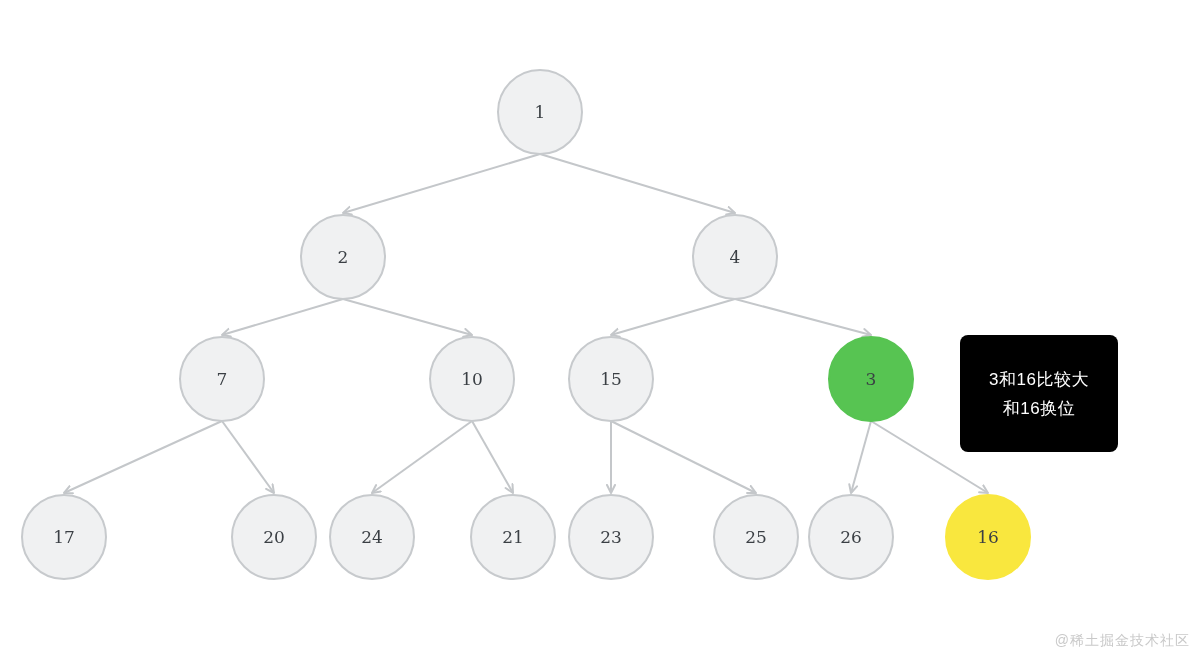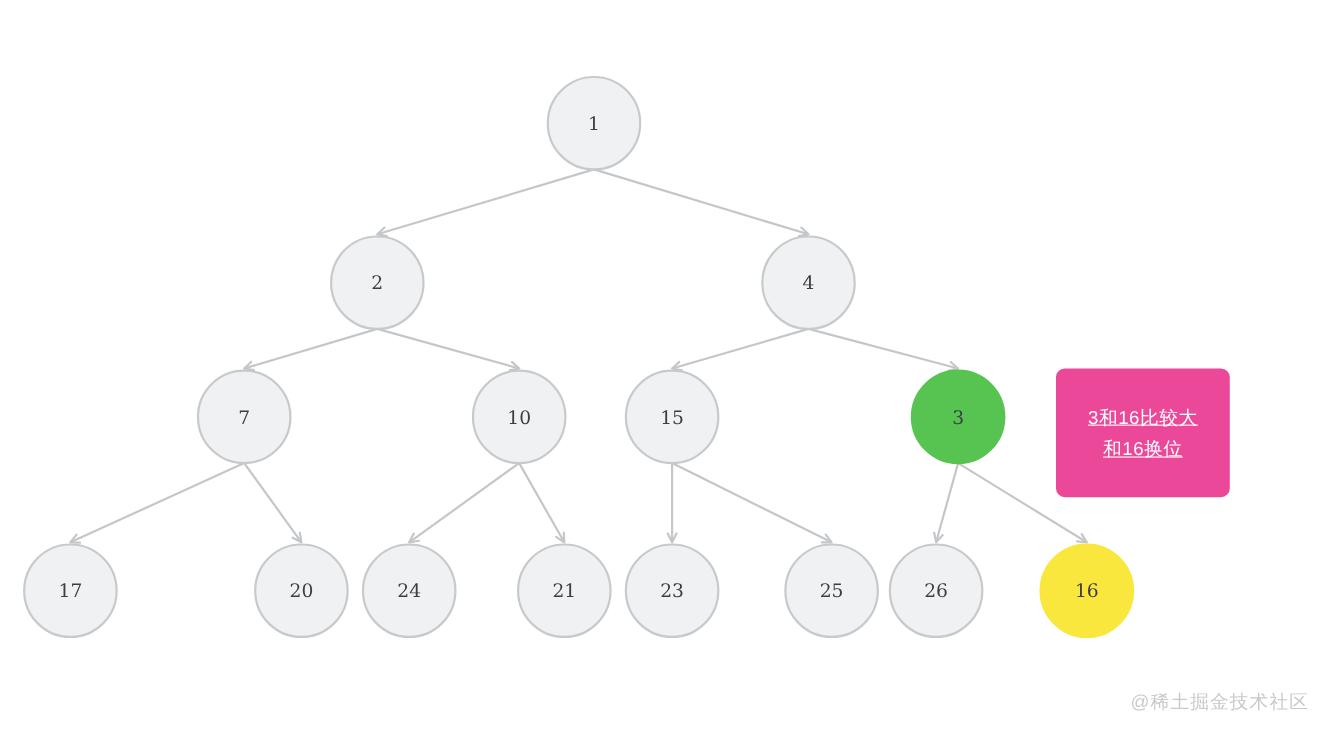--- a/index.html
+++ b/index.html
@@ -59,21 +59,21 @@
     font-size: 17px;
     line-height: 29px;
     text-align: center;
     letter-spacing: 0.5px;
   }
 
   .watermark {
     position: absolute;
     right: 12px;
     bottom: 13px;
-    font-size: 17px;
+    font-size: 14px;
     color: #c9c9c9;
     letter-spacing: 1px;
   }
 </style>
 </head>
 <body>
 
 <div class="stage">
 
   <svg class="tree" width="1202" height="663" viewBox="0 0 1202 663">
@@ -155,20 +155,20 @@
           <circle cx="851" cy="537" r="42" class="node"></circle>
           <text x="851" y="543" class="node-label">26</text>
         </g>
         <g>
           <circle cx="988" cy="537" r="42" class="node highlight-yellow"></circle>
           <text x="988" y="543" class="node-label">16</text>
         </g>
       </g>
   </svg>
 
-  <div class="annotation" style="background: #ec4899; color: rgb(255, 255, 255); text-decoration: underline;">
+  <div class="annotation" style="background: #000000; color: rgb(255, 255, 255);">
     <div>3和16比较大</div>
     <div>和16换位</div>
   </div>
 
   <div class="watermark">@稀土掘金技术社区</div>
 
 </div>
 
 </body></html>

